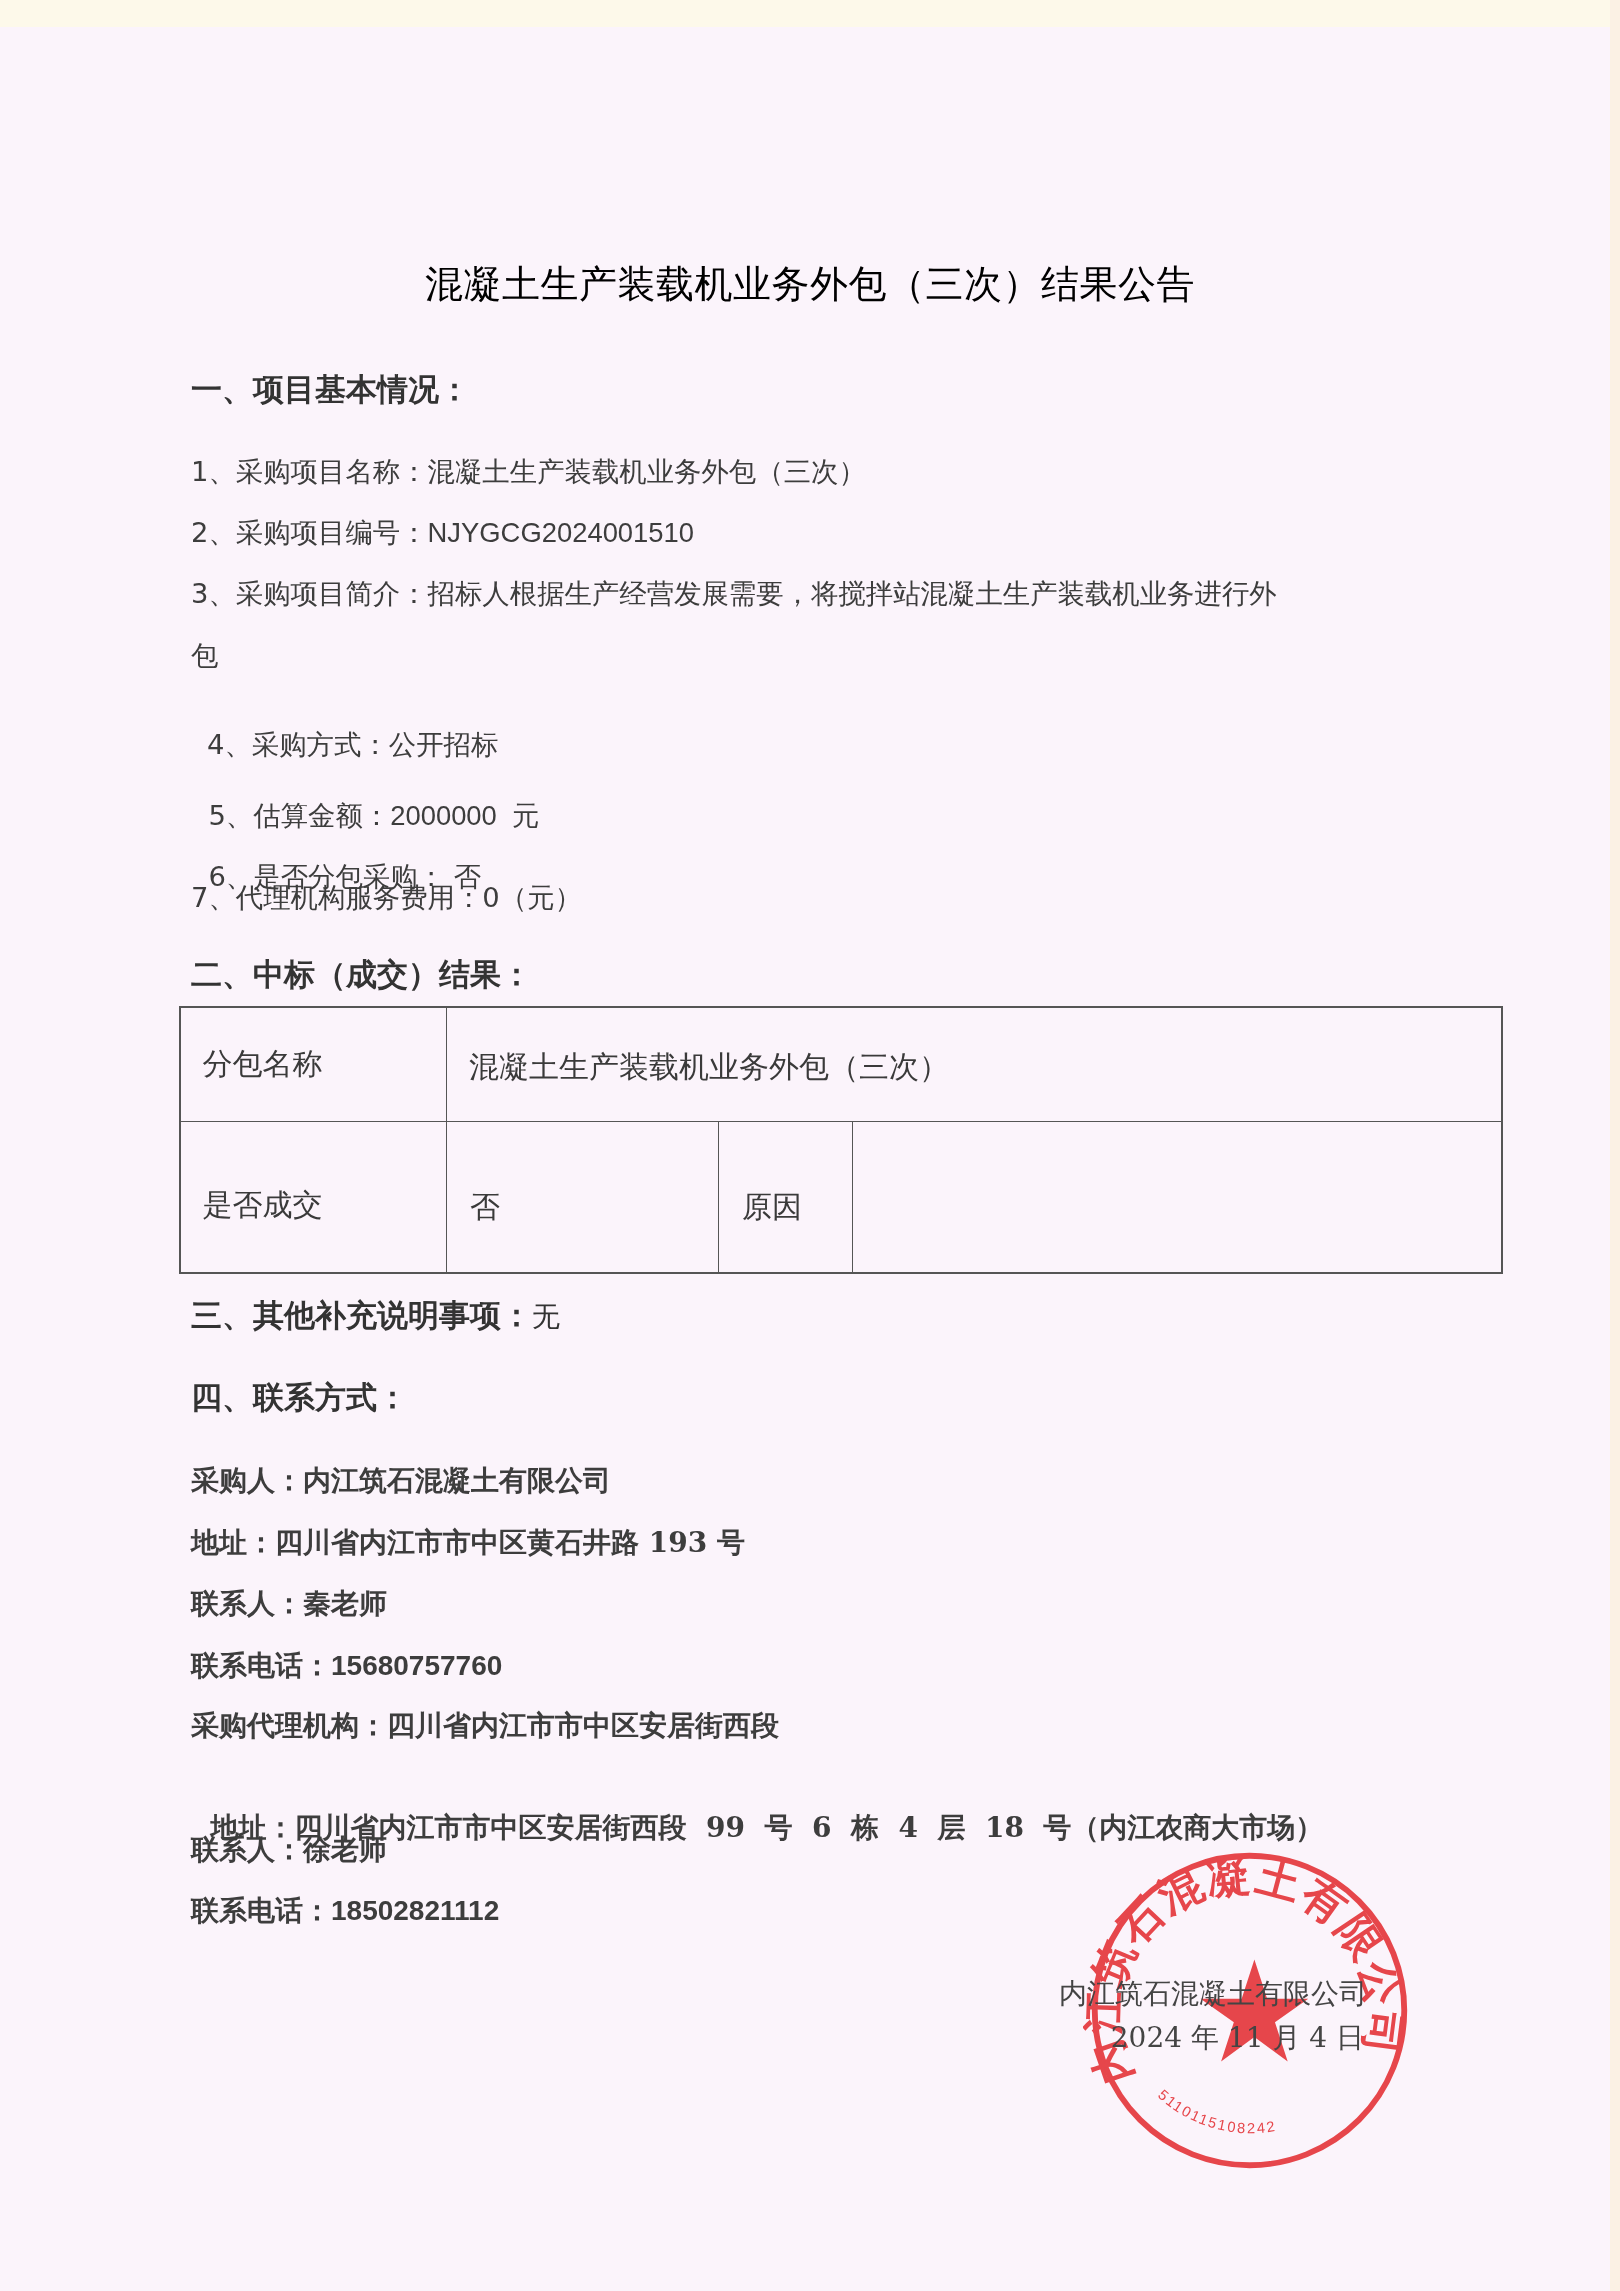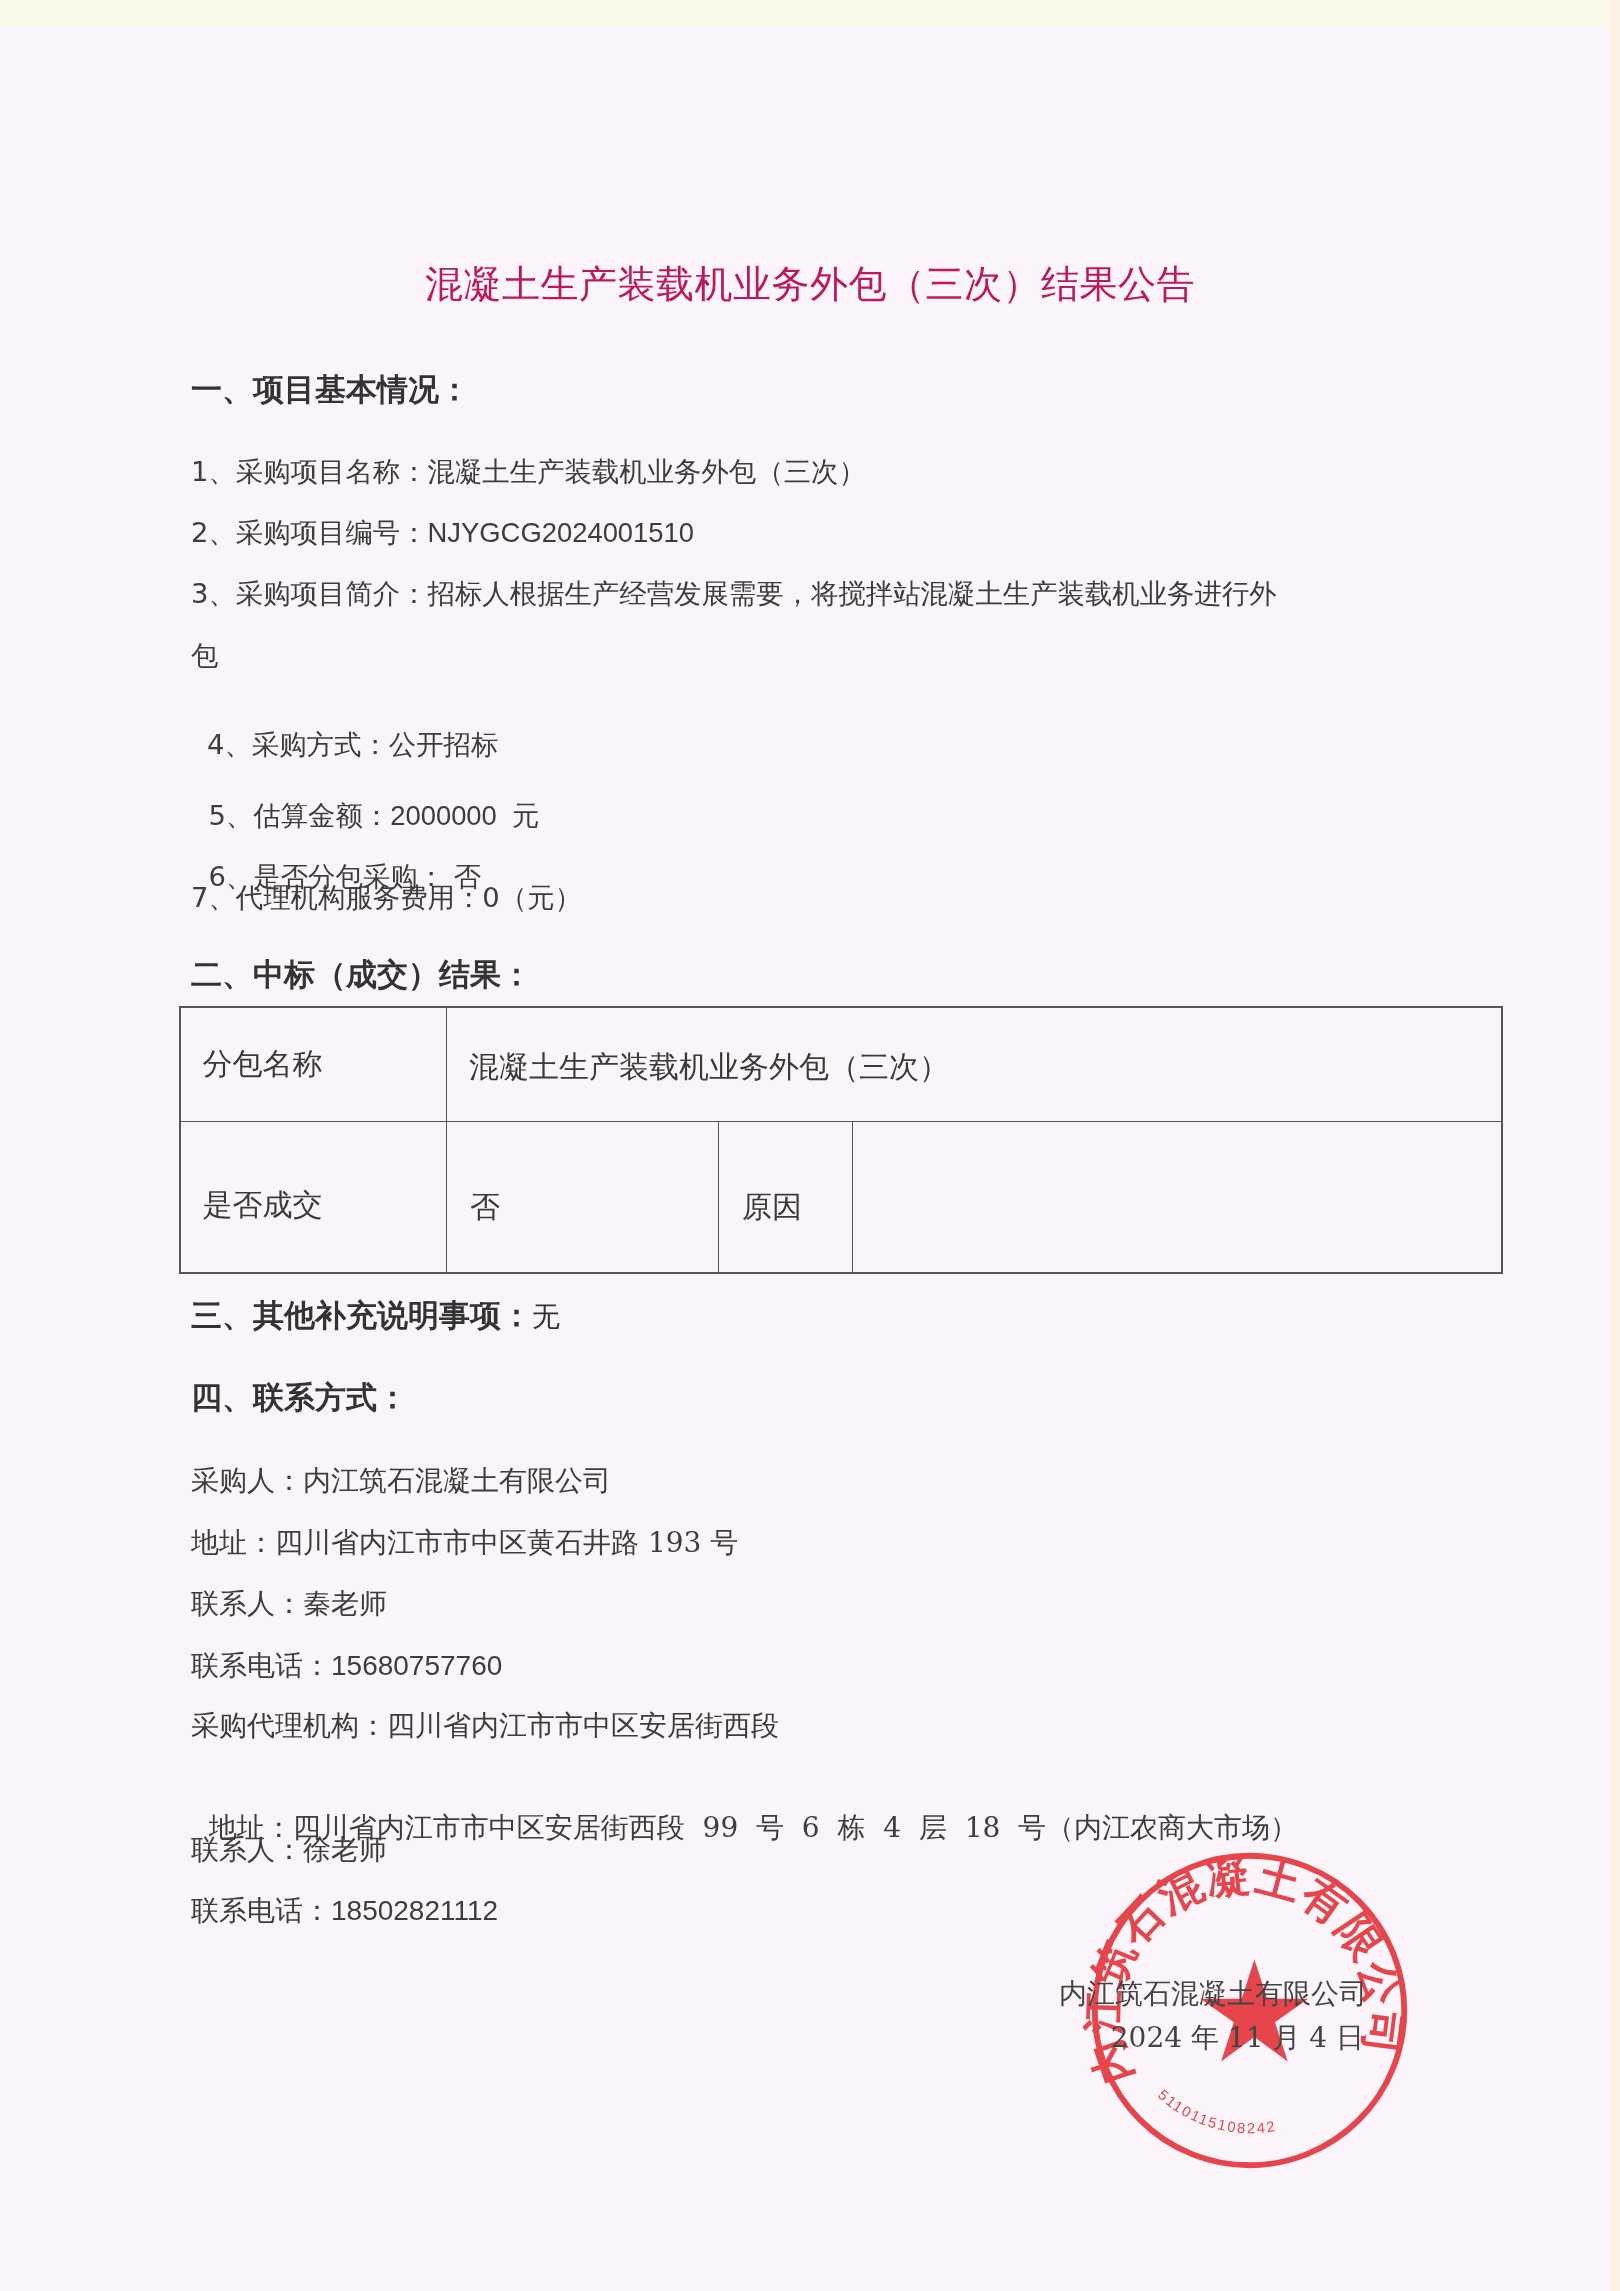--- a/index.html
+++ b/index.html
@@ -5,25 +5,25 @@
   html, body { margin: 0; padding: 0; }
   body {
     width: 1620px; height: 2292px; position: relative; overflow: hidden;
     background: #fbf4fb;
     font-family: "DejaVu Serif", "Liberation Serif", serif;
     color: #3a3a3a;
   }
   .edge-top { position: absolute; left: 0; top: 0; width: 1620px; height: 26.5px; background: #fdf9ea; }
   .edge-right { position: absolute; right: 0; top: 0; width: 9.8px; height: 2292px; background: #fbf1e4; }
   .line { position: absolute; white-space: nowrap; line-height: 39px; height: 39px; text-align: right; }
-  .title { font-size: 38px; left: 0; width: 1620px; text-align: center; color: #be185d; letter-spacing: 0.5px; font-family: "DejaVu Sans", "Liberation Sans", sans-serif; }
+  .title { font-size: 38px; left: 0; width: 1620px; text-align: center; color: #000000; letter-spacing: 0.5px; font-family: "DejaVu Sans", "Liberation Sans", sans-serif; }
   .heading { font-size: 31px; font-weight: bold; color: #333; font-family: "DejaVu Sans", "Liberation Sans", sans-serif; }
   .heading .tail { font-weight: normal; font-size: 28px; font-family: "DejaVu Serif", serif; }
   .body { font-size: 27.4px; color: #3d3d3d; font-family: "DejaVu Sans", "Liberation Sans", sans-serif; }
-  .contact { font-size: 28px; color: #3d3d3d; font-family: "DejaVu Serif", "Liberation Serif", serif; }
+  .contact { font-size: 28px; color: #3d3d3d; font-family: "DejaVu Serif", "Liberation Serif", serif; font-weight: bold; }
   .contact .num, .body .num { font-family: "Liberation Sans", "DejaVu Sans", sans-serif; }
 
   .result-table { position: absolute; left: 179px; top: 1006px; width: 1324px; height: 268px; border: 2px solid #555; box-sizing: border-box; }
   .tbl-hline { position: absolute; height: 0; border-top: 1.5px solid #555; }
   .tbl-vline { position: absolute; width: 0; border-left: 1.5px solid #555; }
   .cell-text { position: absolute; font-size: 30px; white-space: nowrap; line-height: 39px; color: #3a3a3a; font-family: "DejaVu Serif", "Liberation Serif", serif; }
 
   .signature { position: absolute; font-size: 28px; color: #444; white-space: nowrap; line-height: 39px; text-align: right; font-family: "DejaVu Serif", serif; z-index: 3; }
   .stamp { position: absolute; left: 1083px; top: 1844px; width: 333px; height: 333px; z-index: 2; opacity: 0.92; }
 </style>

